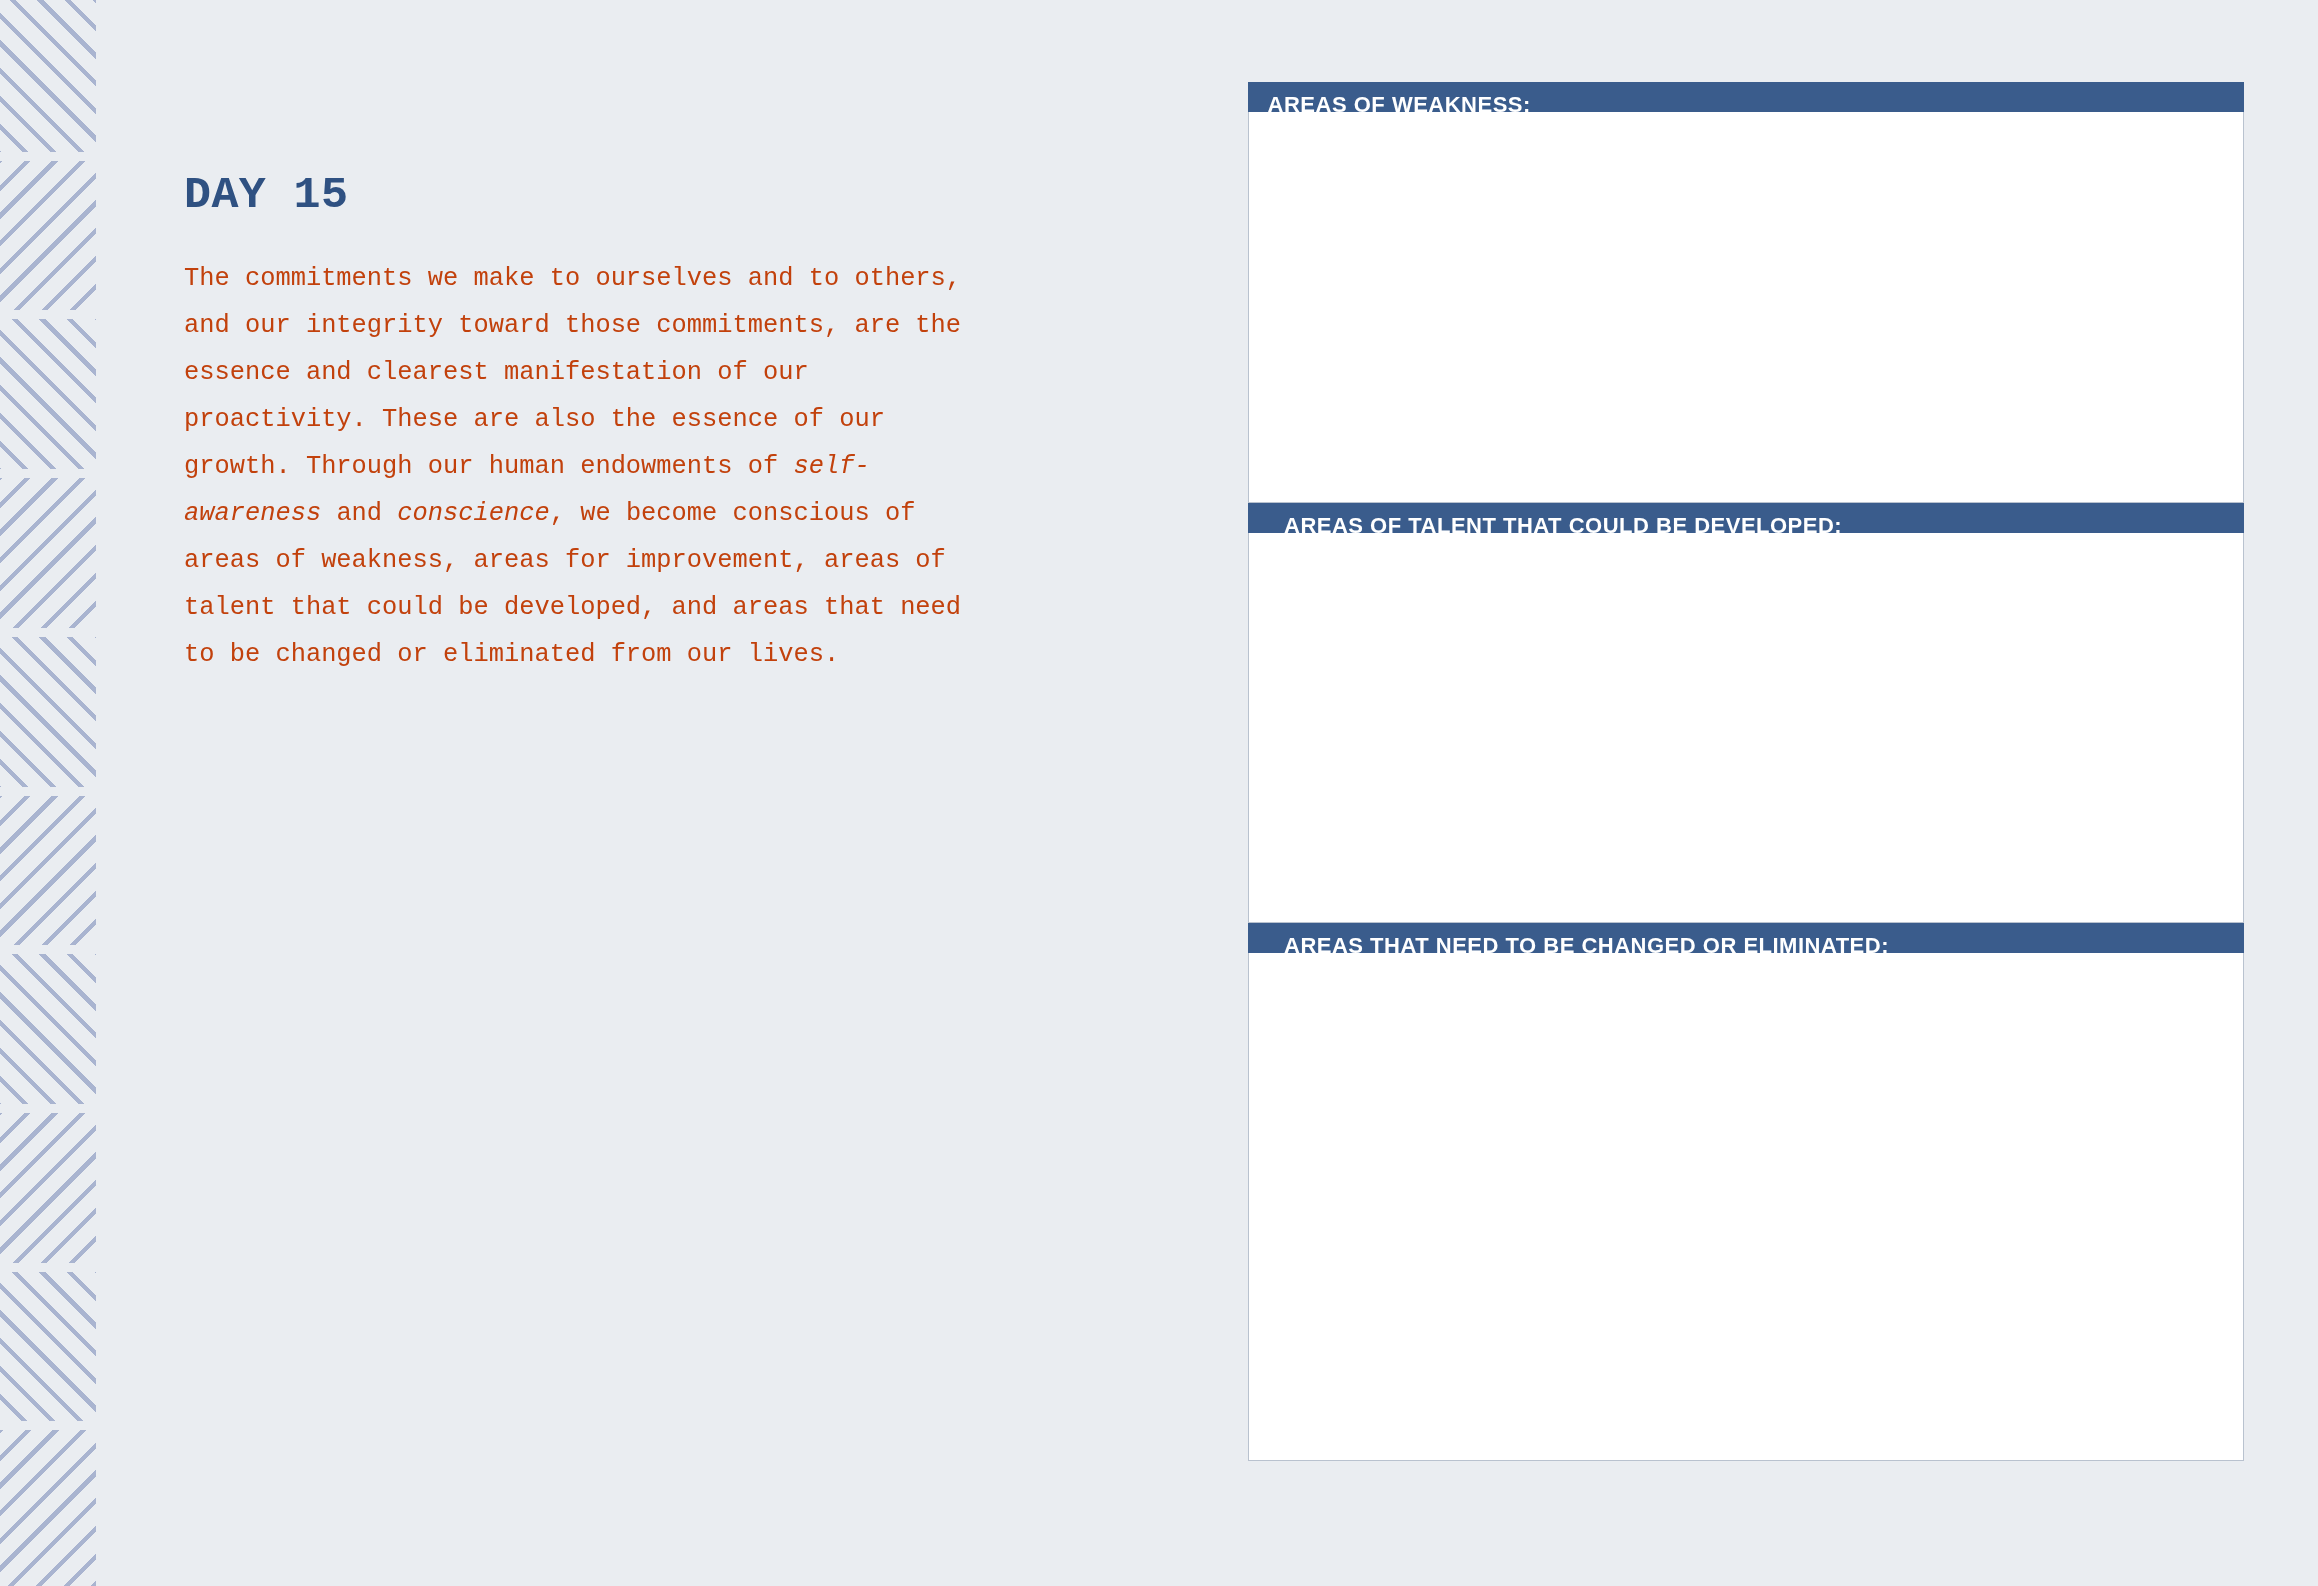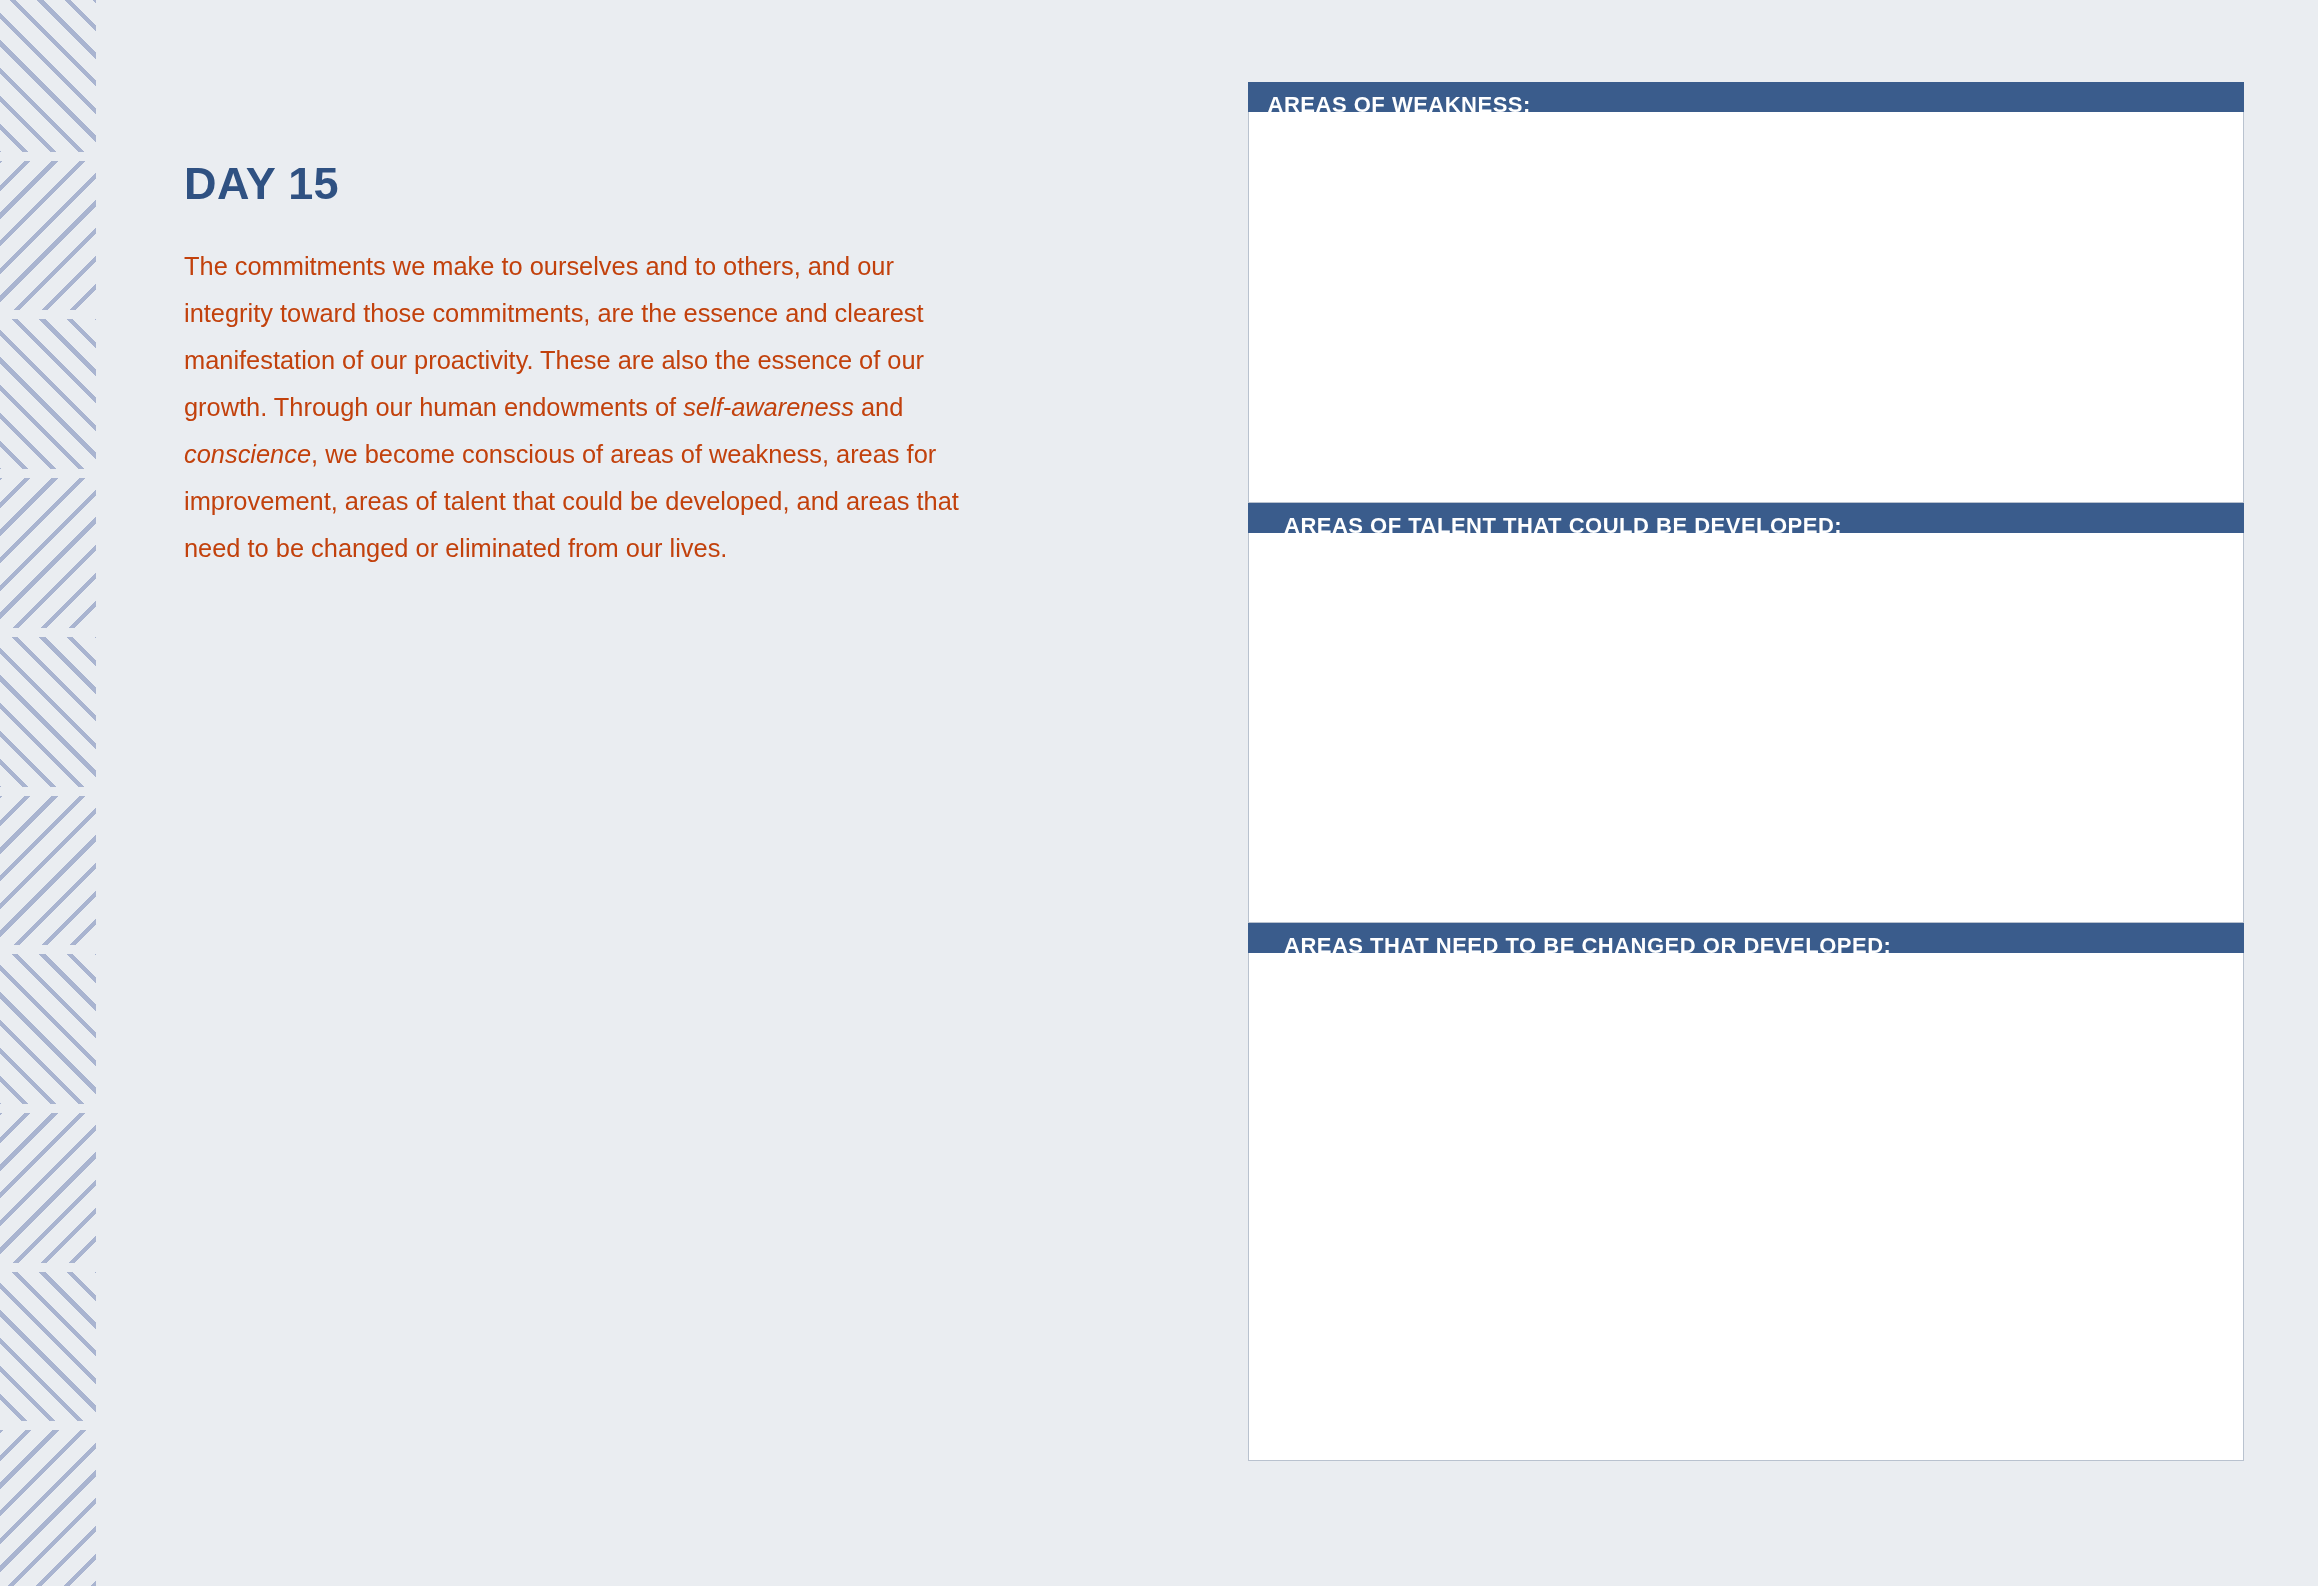--- a/index.html
+++ b/index.html
@@ -59,22 +59,23 @@
     left: 0;
     width: 96px;
     height: 9px;
     background: #eaedf1;
   }
 
   
   .left-col {
     position: absolute;
     left: 184px;
-    top: 159px;
+    top: 171px;
     width: 829px;
+    font-family: Liberation Mono, monospace;
   }
   .page-title {
     font-size: 45px;
     font-weight: bold;
     color: #2f5182;
     letter-spacing: 0.4px;
     margin: 0 0 34px 0;
     line-height: 1.1;
   }
   .body-para {
@@ -180,18 +181,18 @@
     <div class="block-header">AREAS OF WEAKNESS:</div>
     <div class="block-field field-1" contenteditable="true" style=""></div>
   </div>
 
   <div class="block block-2">
     <div class="block-header">AREAS OF TALENT THAT COULD BE DEVELOPED:</div>
     <div class="block-field field-2" contenteditable="true" style=""></div>
   </div>
 
   <div class="block block-3">
-    <div class="block-header">AREAS THAT NEED TO BE CHANGED OR DEVELOPED:</div>
+    <div class="block-header">AREAS THAT NEED TO BE CHANGED OR ELIMINATED:</div>
     <div class="block-field field-3" contenteditable="true" style=""></div>
   </div>
 
 </div>
 
 
 </body></html>

